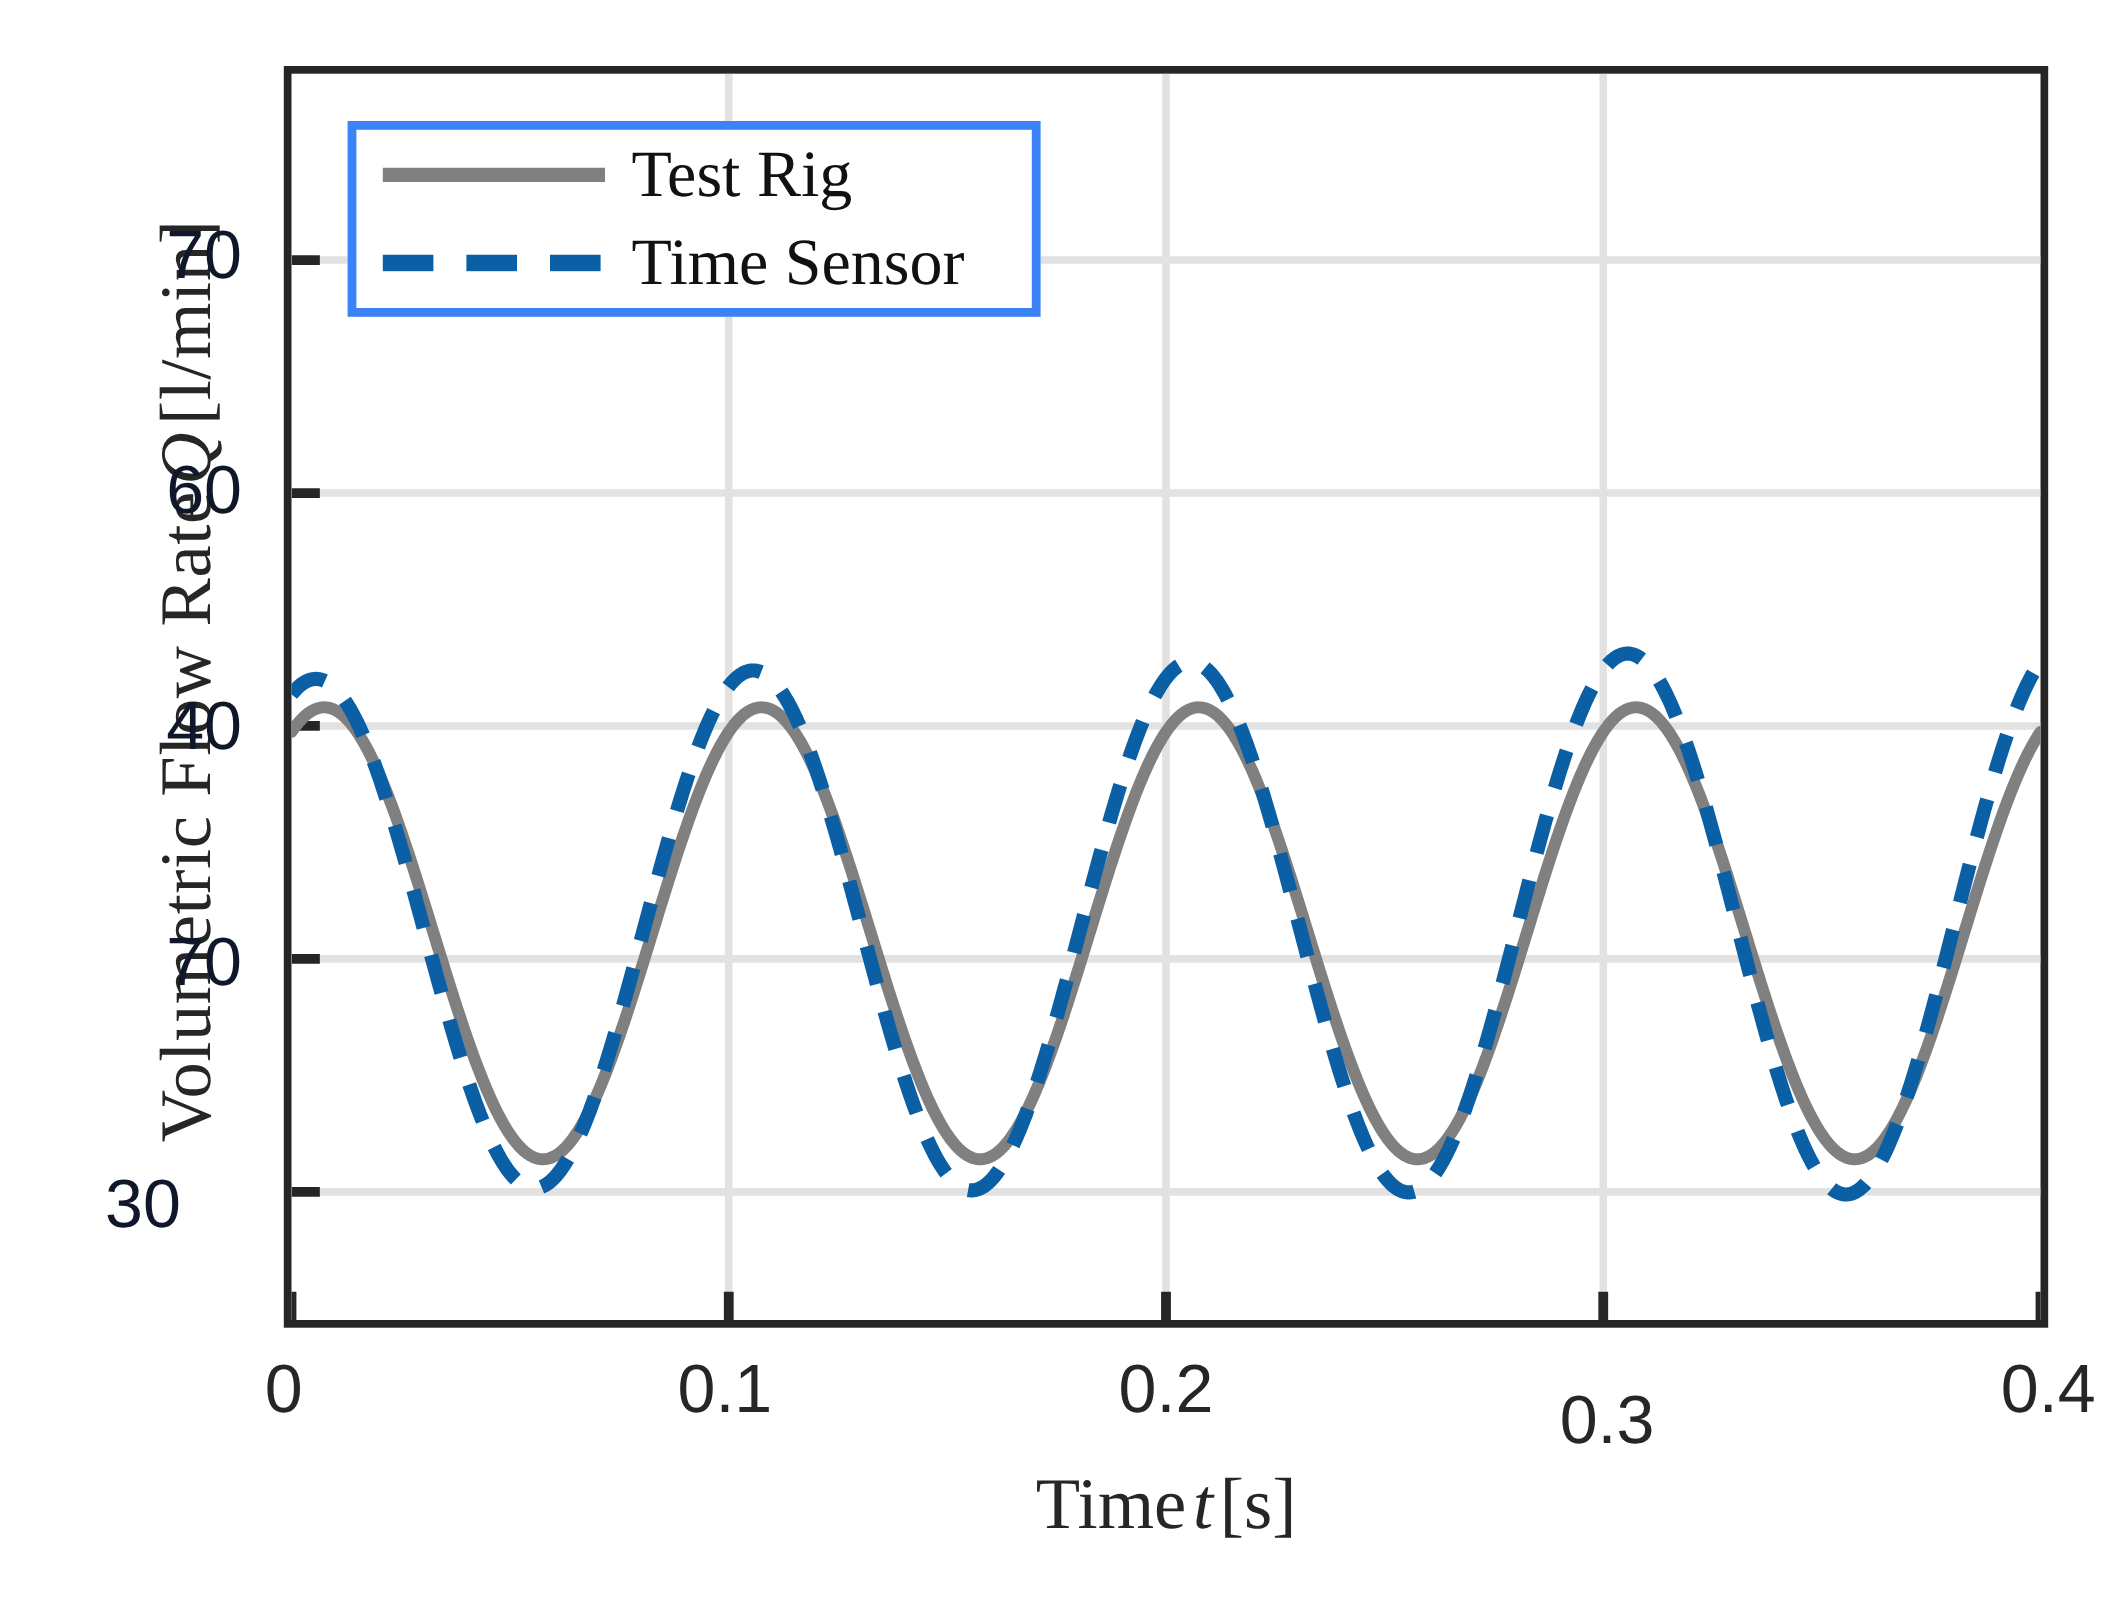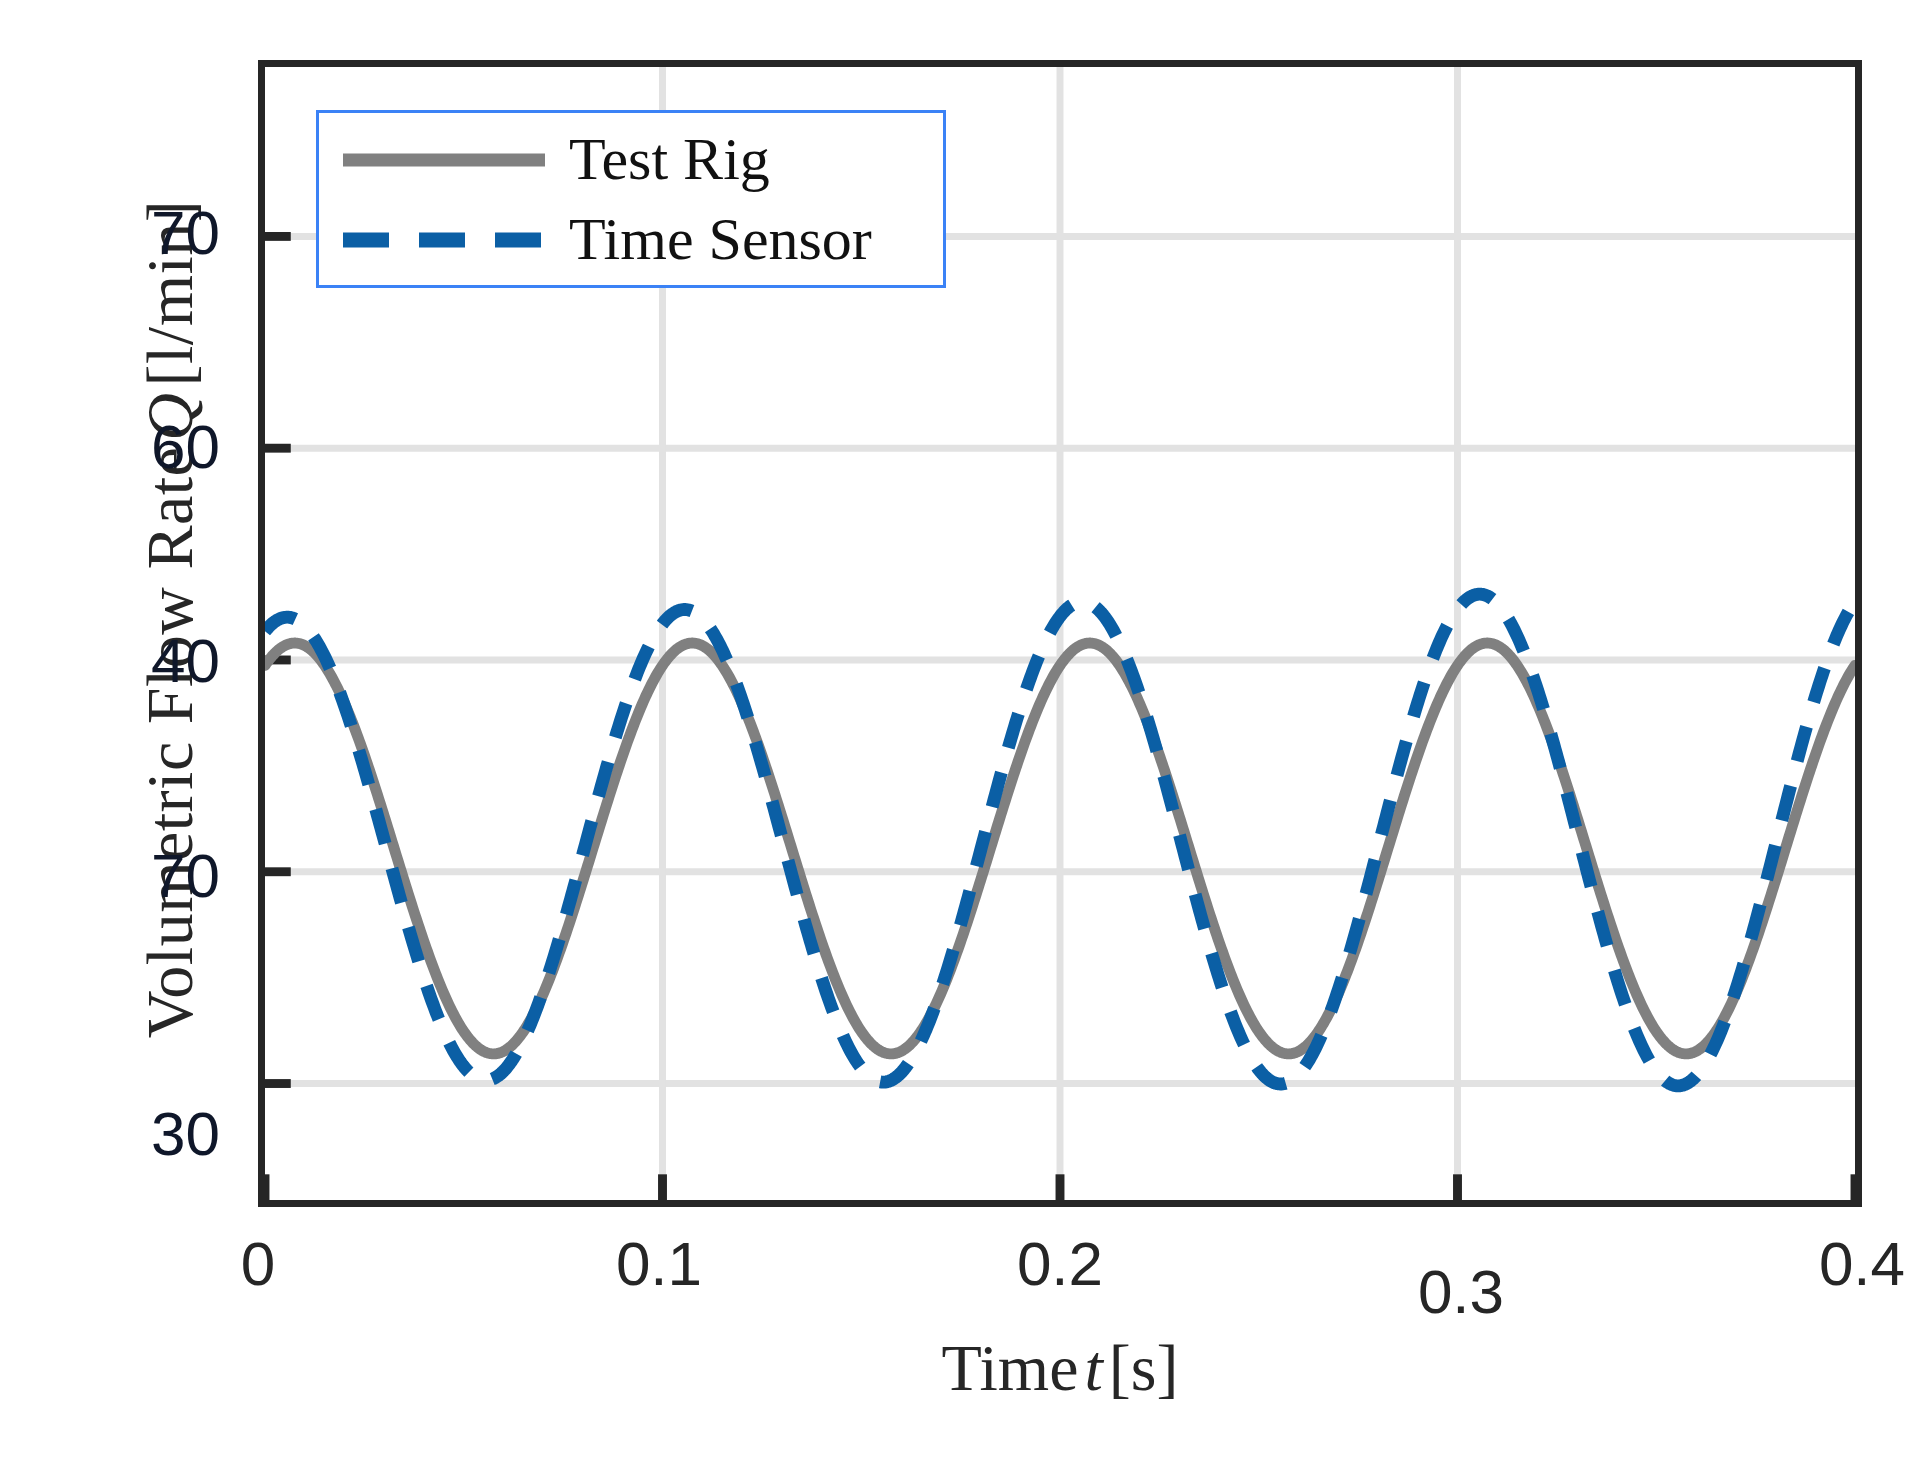--- a/index.html
+++ b/index.html
@@ -47,44 +47,44 @@
     font-family:"Liberation Sans",sans-serif;
     font-size:62px;color:#262626;
     transform:translateX(-50%);
   }
 
   
   #legend{
     position:absolute;left:316px;top:110px;
     width:630px;height:178px;
     background:#ffffff;
-    border:3px solid #3b82f6;
+    border:8px solid #3b82f6;
     box-sizing:border-box;
-    display:flex;flex-direction:column;justify-content:center;
+    display:flex;flex-direction:column;
     padding:0 0 0 0;
   }
   .legrow{display:flex;align-items:center;height:80px;padding-left:22px;}
   .legsample{width:206px;height:14px;margin-right:22px;flex:none;position:relative;}
   .legtext{
     font-family:"Liberation Serif",serif;
     font-size:60px;color:#111111;white-space:nowrap;
   }
 </style>
 </head>
 <body>
 
 <div id="fig">
 
   <div id="ylabel">
     <span>Volumetric Flow Rate</span>
     <span class="ital">Q</span>
     <span>[l/min]</span>
   </div>
 
-  <div class="ytick" id="yt0" style="top: 1133px;">30</div>
+  <div class="ytick" id="yt0" style="top: 1095px; text-align: center;">30</div>
   <div class="ytick" id="yt1" style="top: 874.692px;">70</div>
   <div class="ytick" id="yt2" style="top: 660.299px;">40</div>
   <div class="ytick" id="yt3" style="top: 445.907px;">60</div>
   <div class="ytick" id="yt4" style="top: 231.514px;">70</div>
 
   <div class="xtick" id="xt0" style="left: 258px;">0</div>
   <div class="xtick" id="xt1" style="left: 659px;">0.1</div>
   <div class="xtick" id="xt2" style="left: 1060px;">0.2</div>
   <div class="xtick" id="xt3" style="left: 1461px; margin-top: 28px;">0.3</div>
   <div class="xtick" id="xt4" style="left: 1862px;">0.4</div>

